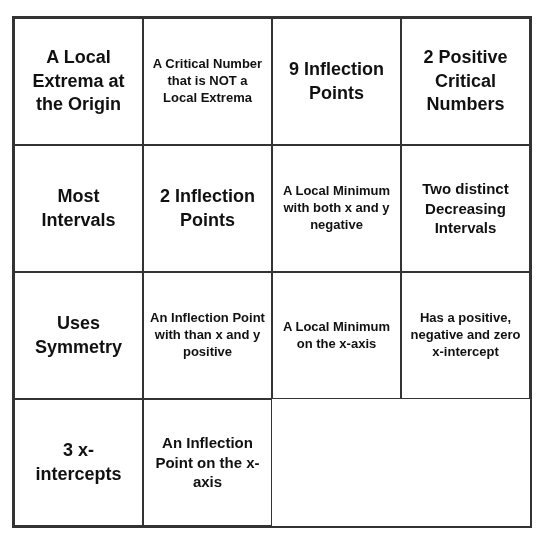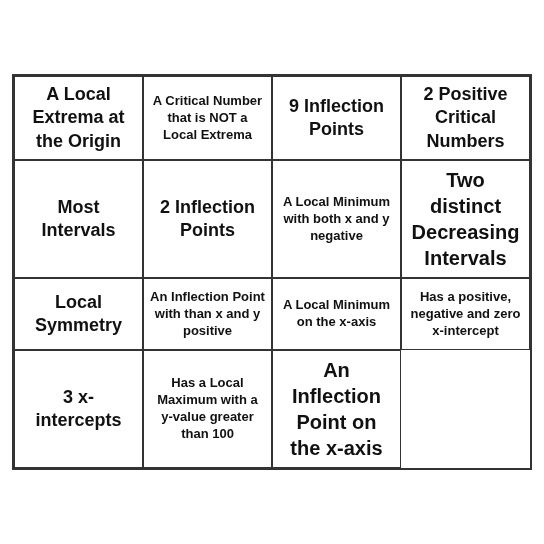--- a/index.html
+++ b/index.html
@@ -13,21 +13,21 @@
       height: 544px;
       background: #fff;
       display: flex;
       align-items: center;
       justify-content: center;
       font-family: Arial, sans-serif;
     }
 
     .bingo-container {
       width: 520px;
-      height: 396px;
+      height: 512px;
       border: 2px solid #333;
     }
 
     .bingo-grid {
       display: grid;
       grid-template-columns: repeat(4, 1fr);
       grid-template-rows: repeat(4, 1fr);
       width: 100%;
       height: 100%;
     }
@@ -44,38 +44,37 @@
       color: #111;
       font-weight: bold;
     }
 
     .bingo-cell.large-text {
       font-size: 18px;
       font-weight: bold;
     }
 
     .bingo-cell.medium-text {
-      font-size: 20px;
+      font-size: 15px;
       font-weight: bold;
     }
   </style>
 </head>
 <body>
 
 <div class="bingo-container">
   <div class="bingo-grid">
   <div class="bingo-cell large-text">A Local Extrema at the Origin</div>
       <div class="bingo-cell">A Critical Number that is NOT a Local Extrema</div>
       <div class="bingo-cell large-text">9 Inflection Points</div>
       <div class="bingo-cell large-text">2 Positive Critical Numbers</div>
       <div class="bingo-cell large-text">Most Intervals</div>
       <div class="bingo-cell large-text">2 Inflection Points</div>
       <div class="bingo-cell">A Local Minimum with both x and y negative</div>
       <div class="bingo-cell medium-text">Two distinct Decreasing Intervals</div>
-      <div class="bingo-cell large-text">Local Symmetry</div>
+      <div class="bingo-cell large-text">Uses Symmetry</div>
       <div class="bingo-cell">An Inflection Point with than x and y positive</div>
       <div class="bingo-cell">A Local Minimum on the x-axis</div>
       <div class="bingo-cell">Has a positive, negative and zero x-intercept</div>
       <div class="bingo-cell large-text">3 x-intercepts</div>
-      <div class="bingo-cell">Has a Local Maximum with a y-value greater than 100</div>
       <div class="bingo-cell medium-text">An Inflection Point on the x-axis</div>
     </div>
 </div>
 
 </body></html>

